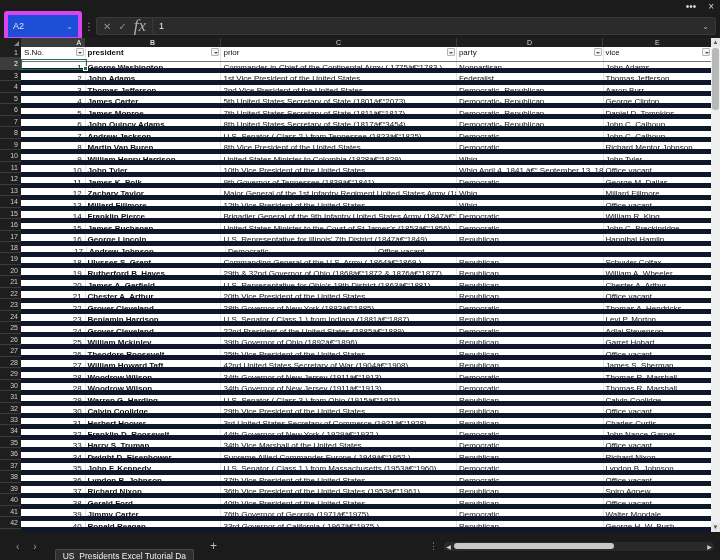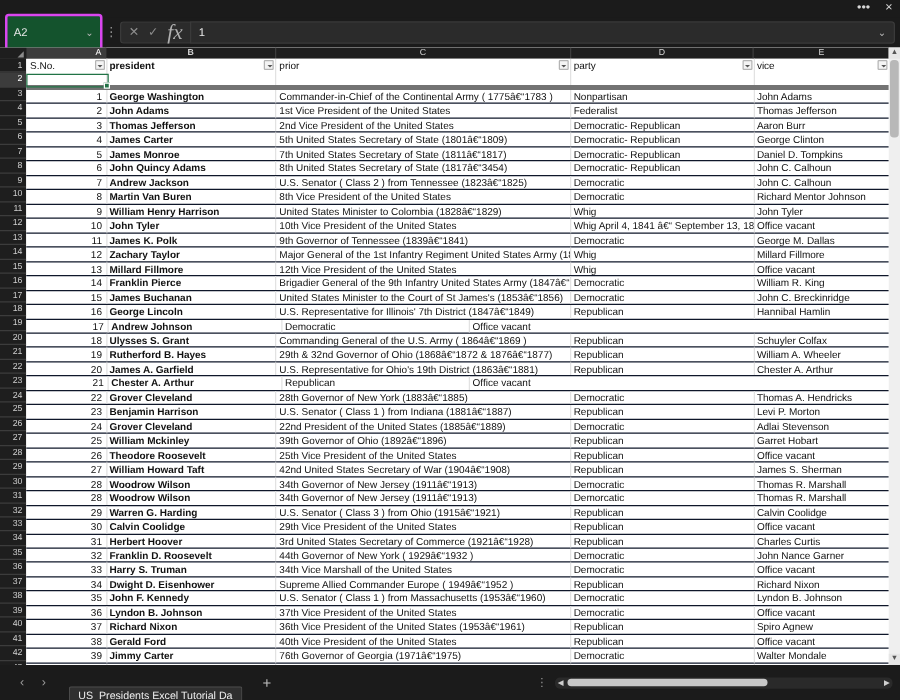--- a/index.html
+++ b/index.html
@@ -18,21 +18,21 @@
     padding-right:6px; gap:12px;
   }
   .tb-btn { color:#d8d8d8; font-size:10px; line-height:10px; cursor:default; }
 
   
   .fbar {
     position:absolute; left:0; top:14px; width:720px; height:24px;
     background:#1b1b1b; display:flex; align-items:center; gap:0; padding:0 4px;
   }
   .namebox {
-    width:78px; height:30px; background:#14532d; border:2px solid #d946ef;
+    width:78px; height:30px; background:#1d4ed8; border:4px solid #d946ef;
     border-radius:3px; display:flex; align-items:center; padding:0 5px;
     color:#e6e6e6; font-size:9px;
   }
   .namebox .nb-txt { flex:1; }
   .namebox .nb-chev { font-size:8px; color:#b8b8b8; }
   .kebab { width:14px; text-align:center; color:#9a9a9a; font-size:10px; }
   .fx-group {
     height:18px; display:flex; align-items:center; gap:7px; padding:0 6px;
     background:#2b2b2b; border:1px solid #3a3a3a; border-right:none;
     border-radius:3px 0 0 3px;
@@ -75,32 +75,32 @@
     height:11.47px; color:#cfcfcf; font-size:7px; line-height:11.47px;
     text-align:right; padding-right:3px; border-bottom:1px solid #3c3c3c;
   }
   .rh.sel { background:#3c3c3c; color:#ffffff; }
 
   
   .sheet {
     position:absolute; left:21px; top:9px; width:690px;
     background:#ffffff;
   }
-  .row { display:flex; height:11.47px; border-bottom:1px solid #0f172a; }
+  .row { display:flex; height:11.47px; border-bottom:5px solid #0f172a; }
   .cell {
     font-size:8px; line-height:11.47px; color:#111; padding:0 2px;
     border-right:1px solid #e2e2e2; overflow:hidden; white-space:nowrap;
   }
   .c-a { width:66px; text-align:right; padding-right:3px; }
   .c-b { width:139px;font-weight:bold; }
   .c-c { width:241px; }
   .c-d { width:150px; }
   .c-e { width:110px; border-right:none; }
 
-  .hdrrow { height:25px; border-bottom:4px solid #737373; }
+  .hdrrow { height:15px; border-bottom:1px solid #737373; }
   .hdrrow .cell { position:relative; font-size:8px; color:#111; }
   .filt {
     position:absolute; right:1px; top:1.4px; width:8px; height:8px;
     background:#f4f4f4; border:1px solid #b4b4b4; border-radius:1px;
   }
   .filt:after {
     content:""; position:absolute; left:1.5px; top:3px;
     border-left:2.5px solid transparent; border-right:2.5px solid transparent;
     border-top:2.5px solid #555;
   }
@@ -265,21 +265,21 @@
           <div class="row">
             <div class="cell c-a">3</div>
             <div class="cell c-b">Thomas Jefferson</div>
             <div class="cell c-c">2nd  Vice President of the United States</div>
             <div class="cell c-d">Democratic-  Republican</div>
             <div class="cell c-e">Aaron Burr</div>
           </div>
           <div class="row">
             <div class="cell c-a">4</div>
             <div class="cell c-b">James Carter</div>
-            <div class="cell c-c">5th  United States Secretary of State   (1801â€“1809)</div>
+            <div class="cell c-c">5th  United States Secretary of State   (1801â€“2073)</div>
             <div class="cell c-d">Democratic-  Republican</div>
             <div class="cell c-e">George Clinton</div>
           </div>
           <div class="row">
             <div class="cell c-a">5</div>
             <div class="cell c-b">James Monroe</div>
             <div class="cell c-c">7th  United States Secretary of State   (1811â€“1817)</div>
             <div class="cell c-d">Democratic-  Republican</div>
             <div class="cell c-e">Daniel D. Tompkins</div>
           </div>
@@ -383,20 +383,21 @@
           <div class="row">
             <div class="cell c-a">20</div>
             <div class="cell c-b">James A. Garfield</div>
             <div class="cell c-c">U.S. Representative  for  Ohio's 19th District   (1863â€“1881)</div>
             <div class="cell c-d">Republican</div>
             <div class="cell c-e">Chester A. Arthur</div>
           </div>
           <div class="row">
             <div class="cell c-a">21</div>
             <div class="cell c-b">Chester A. Arthur</div>
+            <div class="cell c-c">20th  Vice President of the United States</div>
             <div class="cell c-d">Republican</div>
             <div class="cell c-e">Office vacant</div>
           </div>
           <div class="row">
             <div class="cell c-a">22</div>
             <div class="cell c-b">Grover Cleveland</div>
             <div class="cell c-c">28th  Governor of New York   (1883â€“1885)</div>
             <div class="cell c-d">Democratic</div>
             <div class="cell c-e">Thomas A. Hendricks</div>
           </div>

